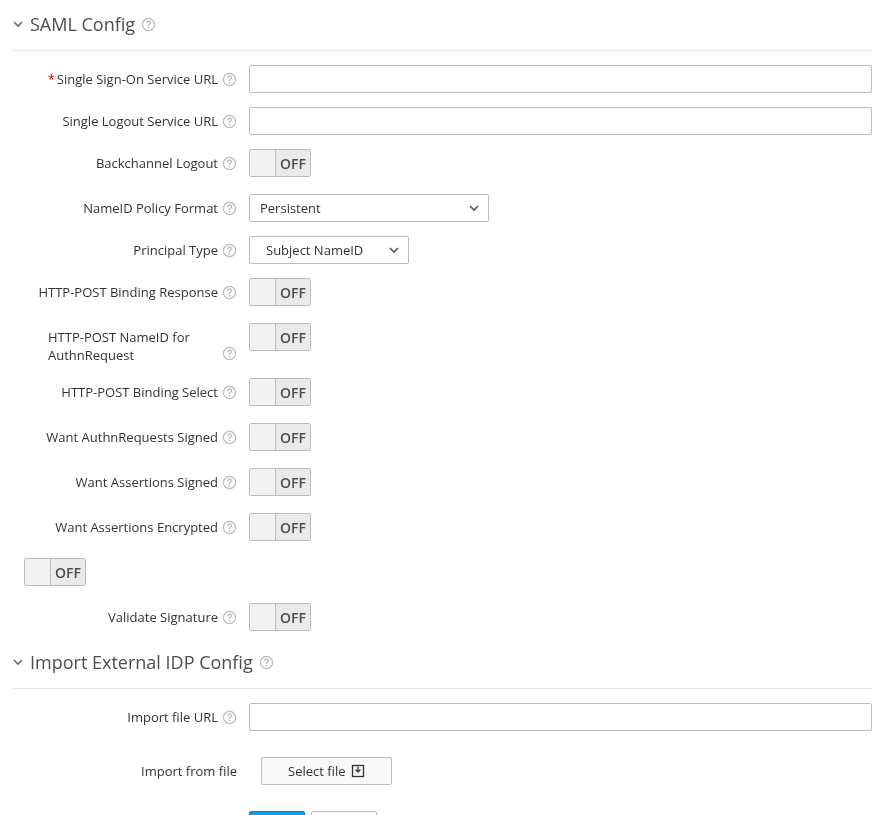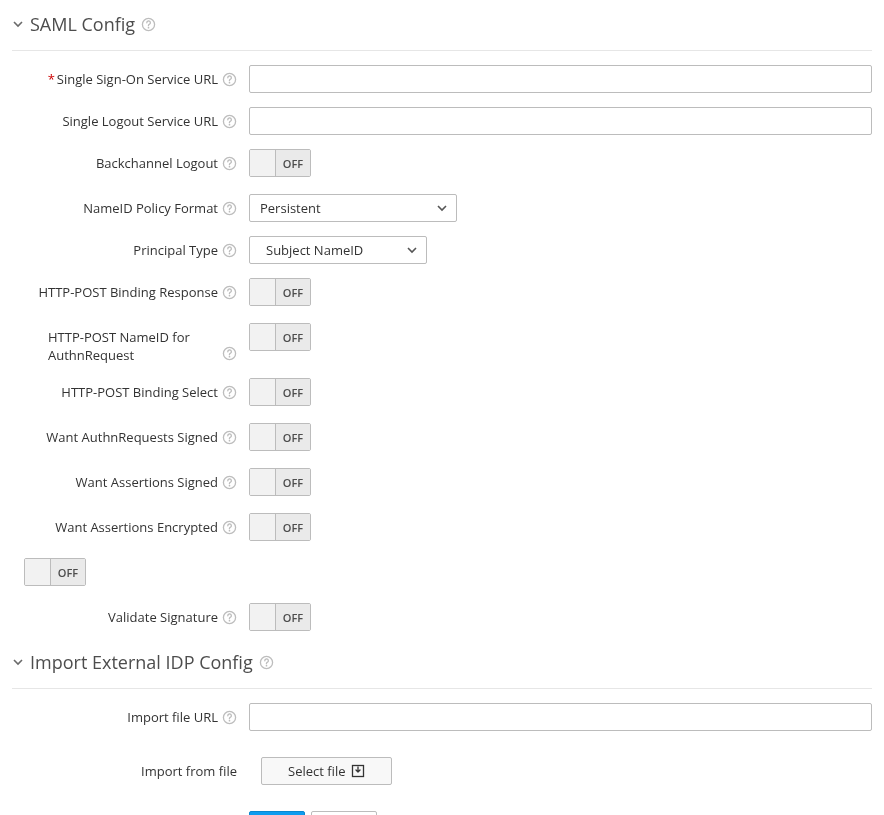--- a/index.html
+++ b/index.html
@@ -14,25 +14,25 @@
   .row{display:flex;align-items:flex-start;margin-bottom:14px;}
   .label-col{width:225px;min-width:225px;display:flex;justify-content:flex-end;align-items:center;padding-top:5px;}
   .label-col.multi{align-items:flex-start;}
   .label-text{color:#333;font-size:13px;}
   .label-col .help{margin-left:4px;}
   .req{color:#c00;margin-right:2px;}
   .ctrl-col{flex:1;padding-left:12px;}
   input[type=text].full{width:100%;height:28px;border:1px solid #bcbcbc;border-radius:2px;padding:3px 8px;font-size:13px;color:#333;}
   .select{position:relative;height:28px;border:1px solid #bcbcbc;border-radius:2px;background:#fff;display:flex;align-items:center;padding:0 28px 0 10px;font-size:13px;color:#333;cursor:pointer;}
   .select .caret{position:absolute;right:8px;top:50%;transform:translateY(-50%);display:flex;}
-  .sel-policy{width:208px;}
-  .sel-principal{width:178px;padding-left:16px;}
+  .sel-policy{width:240px;}
+  .sel-principal{width:160px;padding-left:16px;}
   .toggle{display:inline-flex;border:1px solid #bcbcbc;border-radius:2px;overflow:hidden;height:28px;background:#fff;}
   .toggle .knob{width:26px;background:#f2f2f2;border-right:1px solid #bcbcbc;}
-  .toggle .state{width:34px;display:flex;align-items:center;justify-content:center;font-size:11px;font-weight:600;color:#4d4d4d;background:#eaeaea;}
+  .toggle .state{width:34px;display:flex;align-items:center;justify-content:center;font-size:14px;font-weight:600;color:#4d4d4d;background:#eaeaea;}
   .file-btn{display:inline-flex;align-items:center;justify-content:center;height:28px;padding:0 26px;border:1px solid #bcbcbc;border-radius:2px;background:#f8f8f8;color:#333;font-size:13px;cursor:pointer;}
   .file-btn .icon{margin-left:6px;display:inline-flex;}
   .actions{display:flex;gap:6px;}
   .btn{height:28px;padding:0 12px;border-radius:2px;border:1px solid #bcbcbc;background:#fff;font-size:13px;cursor:pointer;display:inline-flex;align-items:center;justify-content:center;color:#333;}
   .btn.primary{background:#0e9cef;border-color:#0a87d0;color:#fff;}
   .spacer{height:12px;}
 </style>
 </head>
 <body>
 

